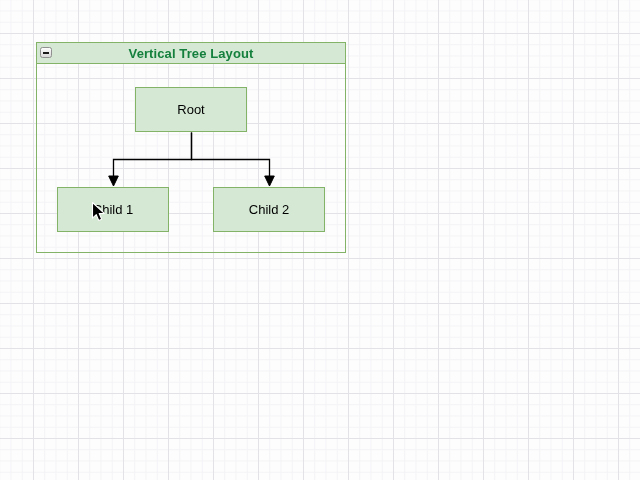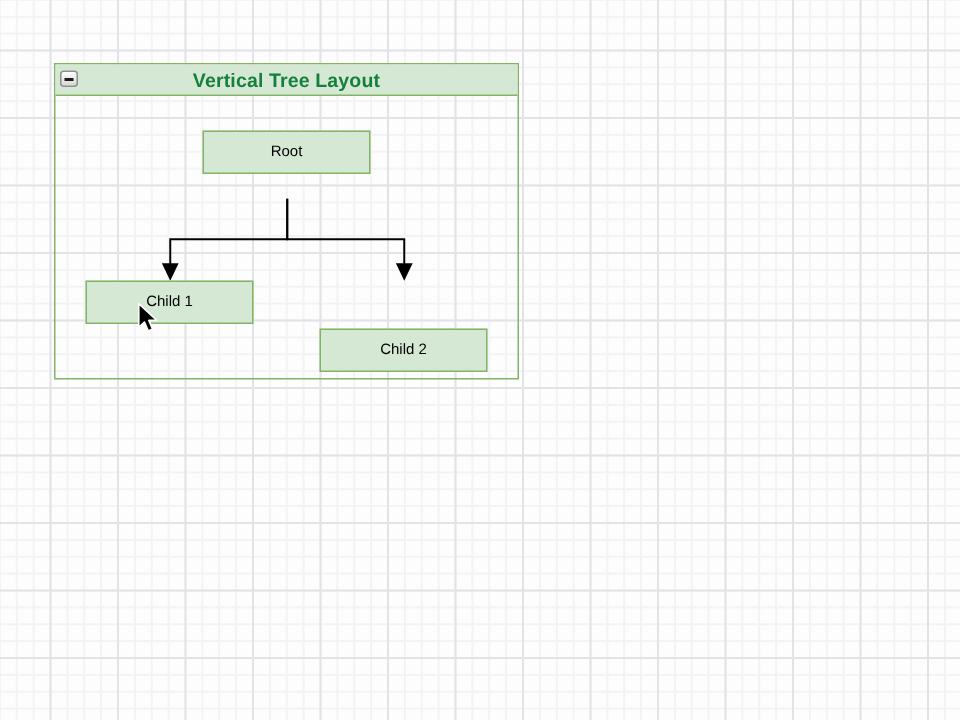--- a/index.html
+++ b/index.html
@@ -65,32 +65,32 @@
   }
   .collapse-glyph {
     display: block;
     width: 6px; height: 2px;
     background: #1a1a1a;
     font-size: 0;
     overflow: hidden;
   }
   .tree-node {
     position: absolute;
-    width: 112px; height: 29px;
+    width: 112px; height: 45px;
     background: var(--node-fill);
     border: 1px solid var(--node-stroke);
     display: flex;
     align-items: center;
     justify-content: center;
-    font-size: 10px;
+    font-size: 13px;
     color: #000000;
   }
   .node-root   { left: 135px; top: 87px;  }
   .node-child1 { left: 57px;  top: 187px; }
-  .node-child2 { left: 213px; top: 187px; margin-top: 32px; }
+  .node-child2 { left: 213px; top: 187px; }
   .edges-layer, .cursor-layer {
     position: absolute;
     left: 0; top: 0;
     width: 640px; height: 480px;
     pointer-events: none;
   }
   .edges-layer path { stroke: var(--edge-color); stroke-width: 1.3; fill: none; }
   .edges-layer polygon { fill: var(--edge-color); stroke: var(--edge-color); }
 </style>
 </head>

